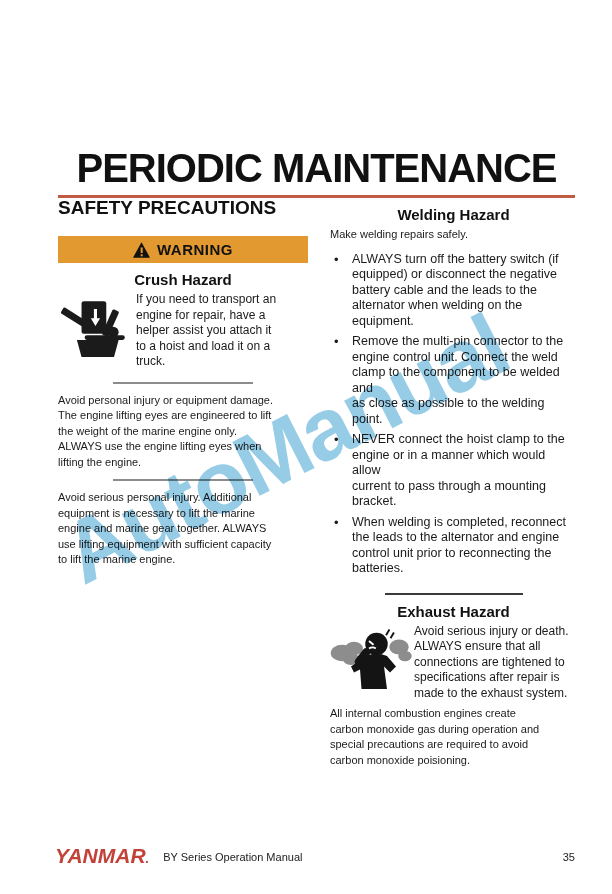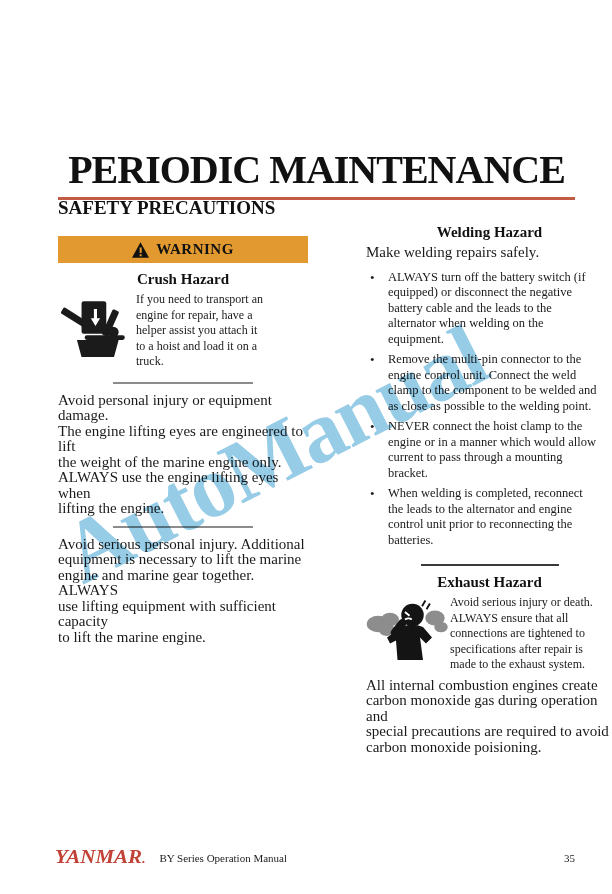--- a/index.html
+++ b/index.html
@@ -1,37 +1,37 @@
 <!DOCTYPE html>
 <html><head>
 <meta charset="utf-8">
 <style>
   html,body{margin:0;padding:0;background:#ffffff;}
   .page{
     position:relative;
     width:612px;height:894px;
     background:#ffffff;
-    font-family:Liberation Serif, serif;
+    font-family:Liberation Sans, sans-serif;
     color:#1a1a1a;
     overflow:hidden;
   }
   
   .title-wrap{position:absolute;left:58px;top:146px;width:517px;}
   .page-title{
     margin:0;font-size:40px;font-weight:bold;letter-spacing:-1px;
     color:#111;text-align:center;white-space:nowrap;
   }
   .title-rule{margin-top:4px;height:3px;background:#c25b43;width:100%;}
   
   .col-left{position:absolute;left:58px;top:197px;width:250px;}
-  .col-right{position:absolute;left:330px;top:224px;width:247px;margin-left:36px;}
+  .col-right{position:absolute;left:330px;top:206px;width:247px;}
   .section-heading{margin:0 0 17px 0;font-size:19px;font-weight:bold;color:#111;letter-spacing:0;}
   .hazard-heading{margin:8px 0 4px 0;font-size:15px;font-weight:800;text-align:center;color:#111;}
   .pre{white-space:pre-line;}
-  .body{font-size:15px;line-height:15.5px;margin:0;}
+  .body{font-size:11px;line-height:15.5px;margin:0;}
   
   .warning-banner{
     height:27px;background:#e2992f;display:flex;align-items:center;justify-content:center;
     gap:7px;
   }
   .warning-banner .warning-label{font-size:15px;font-weight:800;color:#111;letter-spacing:0.5px;}
   
   .hazard-row{display:flex;align-items:flex-start;gap:0;margin-top:3px;}
   .hazard-icon{flex:0 0 auto;}
   .hazard-text{font-size:12px;line-height:15.5px;margin:0;}

